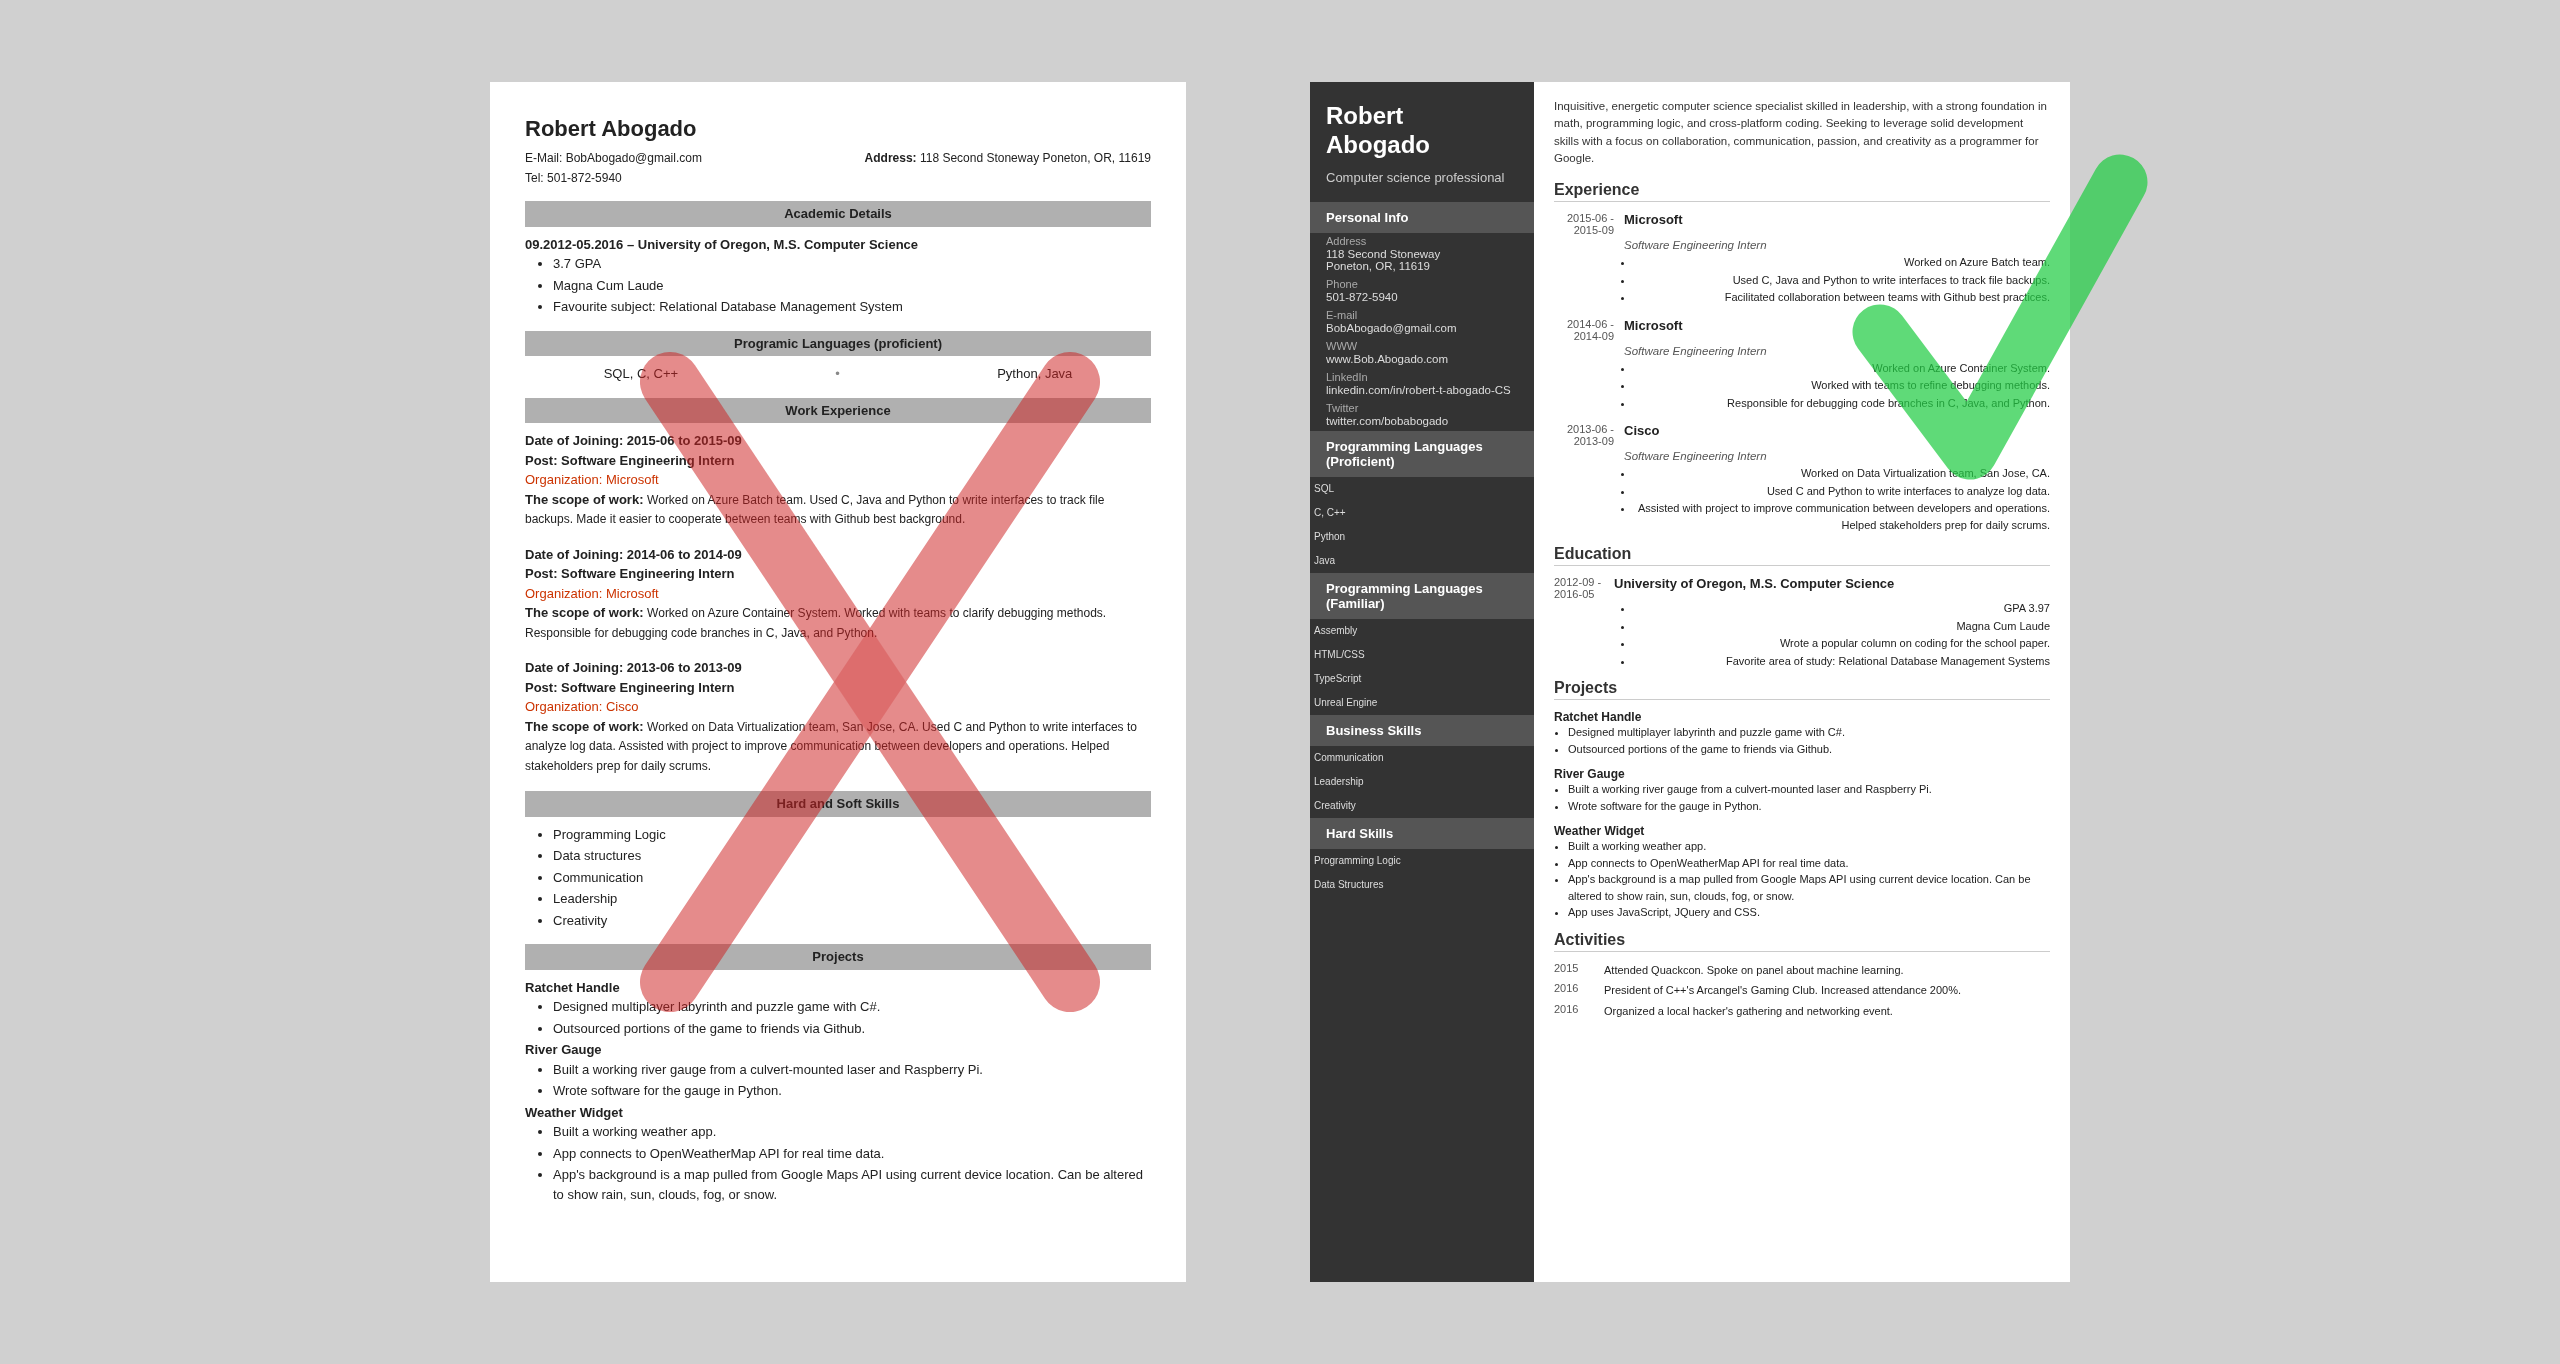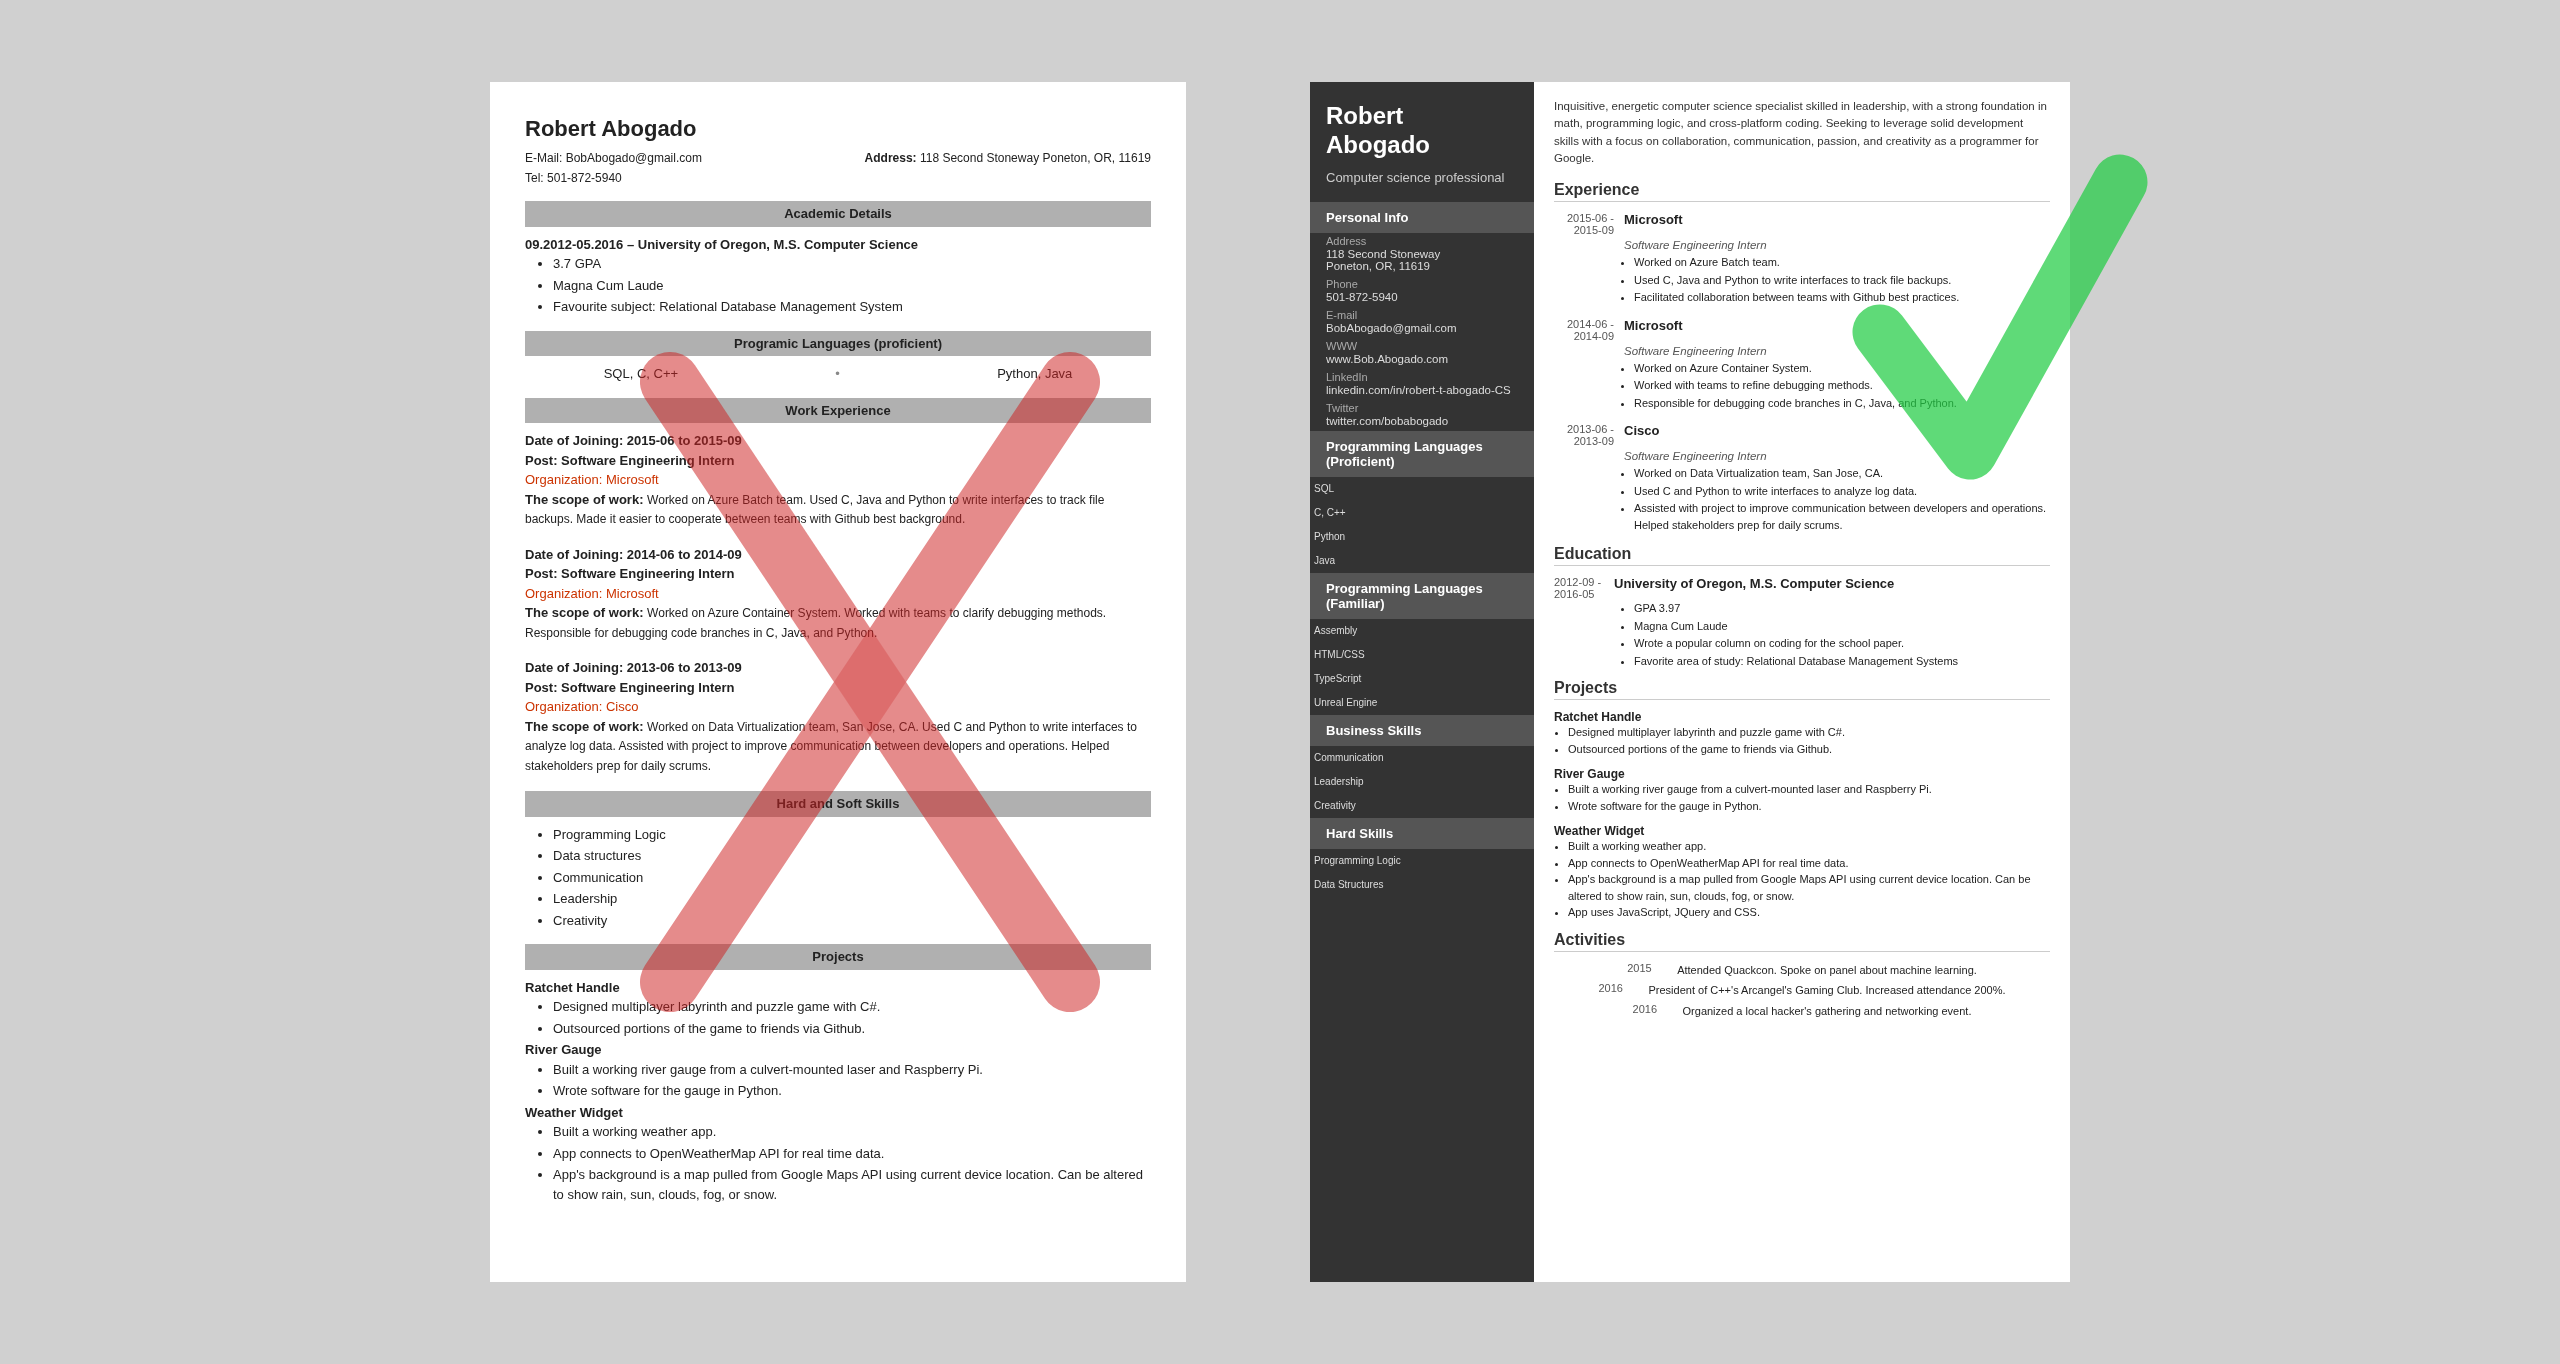--- a/index.html
+++ b/index.html
@@ -210,20 +210,21 @@
     }
 
     .exp-bullets {
       margin-left: 80px;
       font-size: 11px;
       line-height: 1.5;
     }
 
     .exp-bullets li {
       margin-bottom: 1px;
+      text-align: right;
     }
 
     .check-overlay {
       position: absolute;
       top: 0; right: -80px;
       pointer-events: none;
     }
 
     .check-overlay svg {
       width: 300px;
@@ -247,21 +248,20 @@
     .proj-bullets {
       margin-left: 14px;
       font-size: 11px;
       line-height: 1.5;
     }
 
     .act-row {
       display: flex;
       gap: 10px;
       margin-bottom: 4px;
-      justify-content: center;
     }
 
     .act-year {
       font-size: 11px;
       color: #555;
       min-width: 40px;
     }
 
     .act-desc {
       font-size: 11px;

